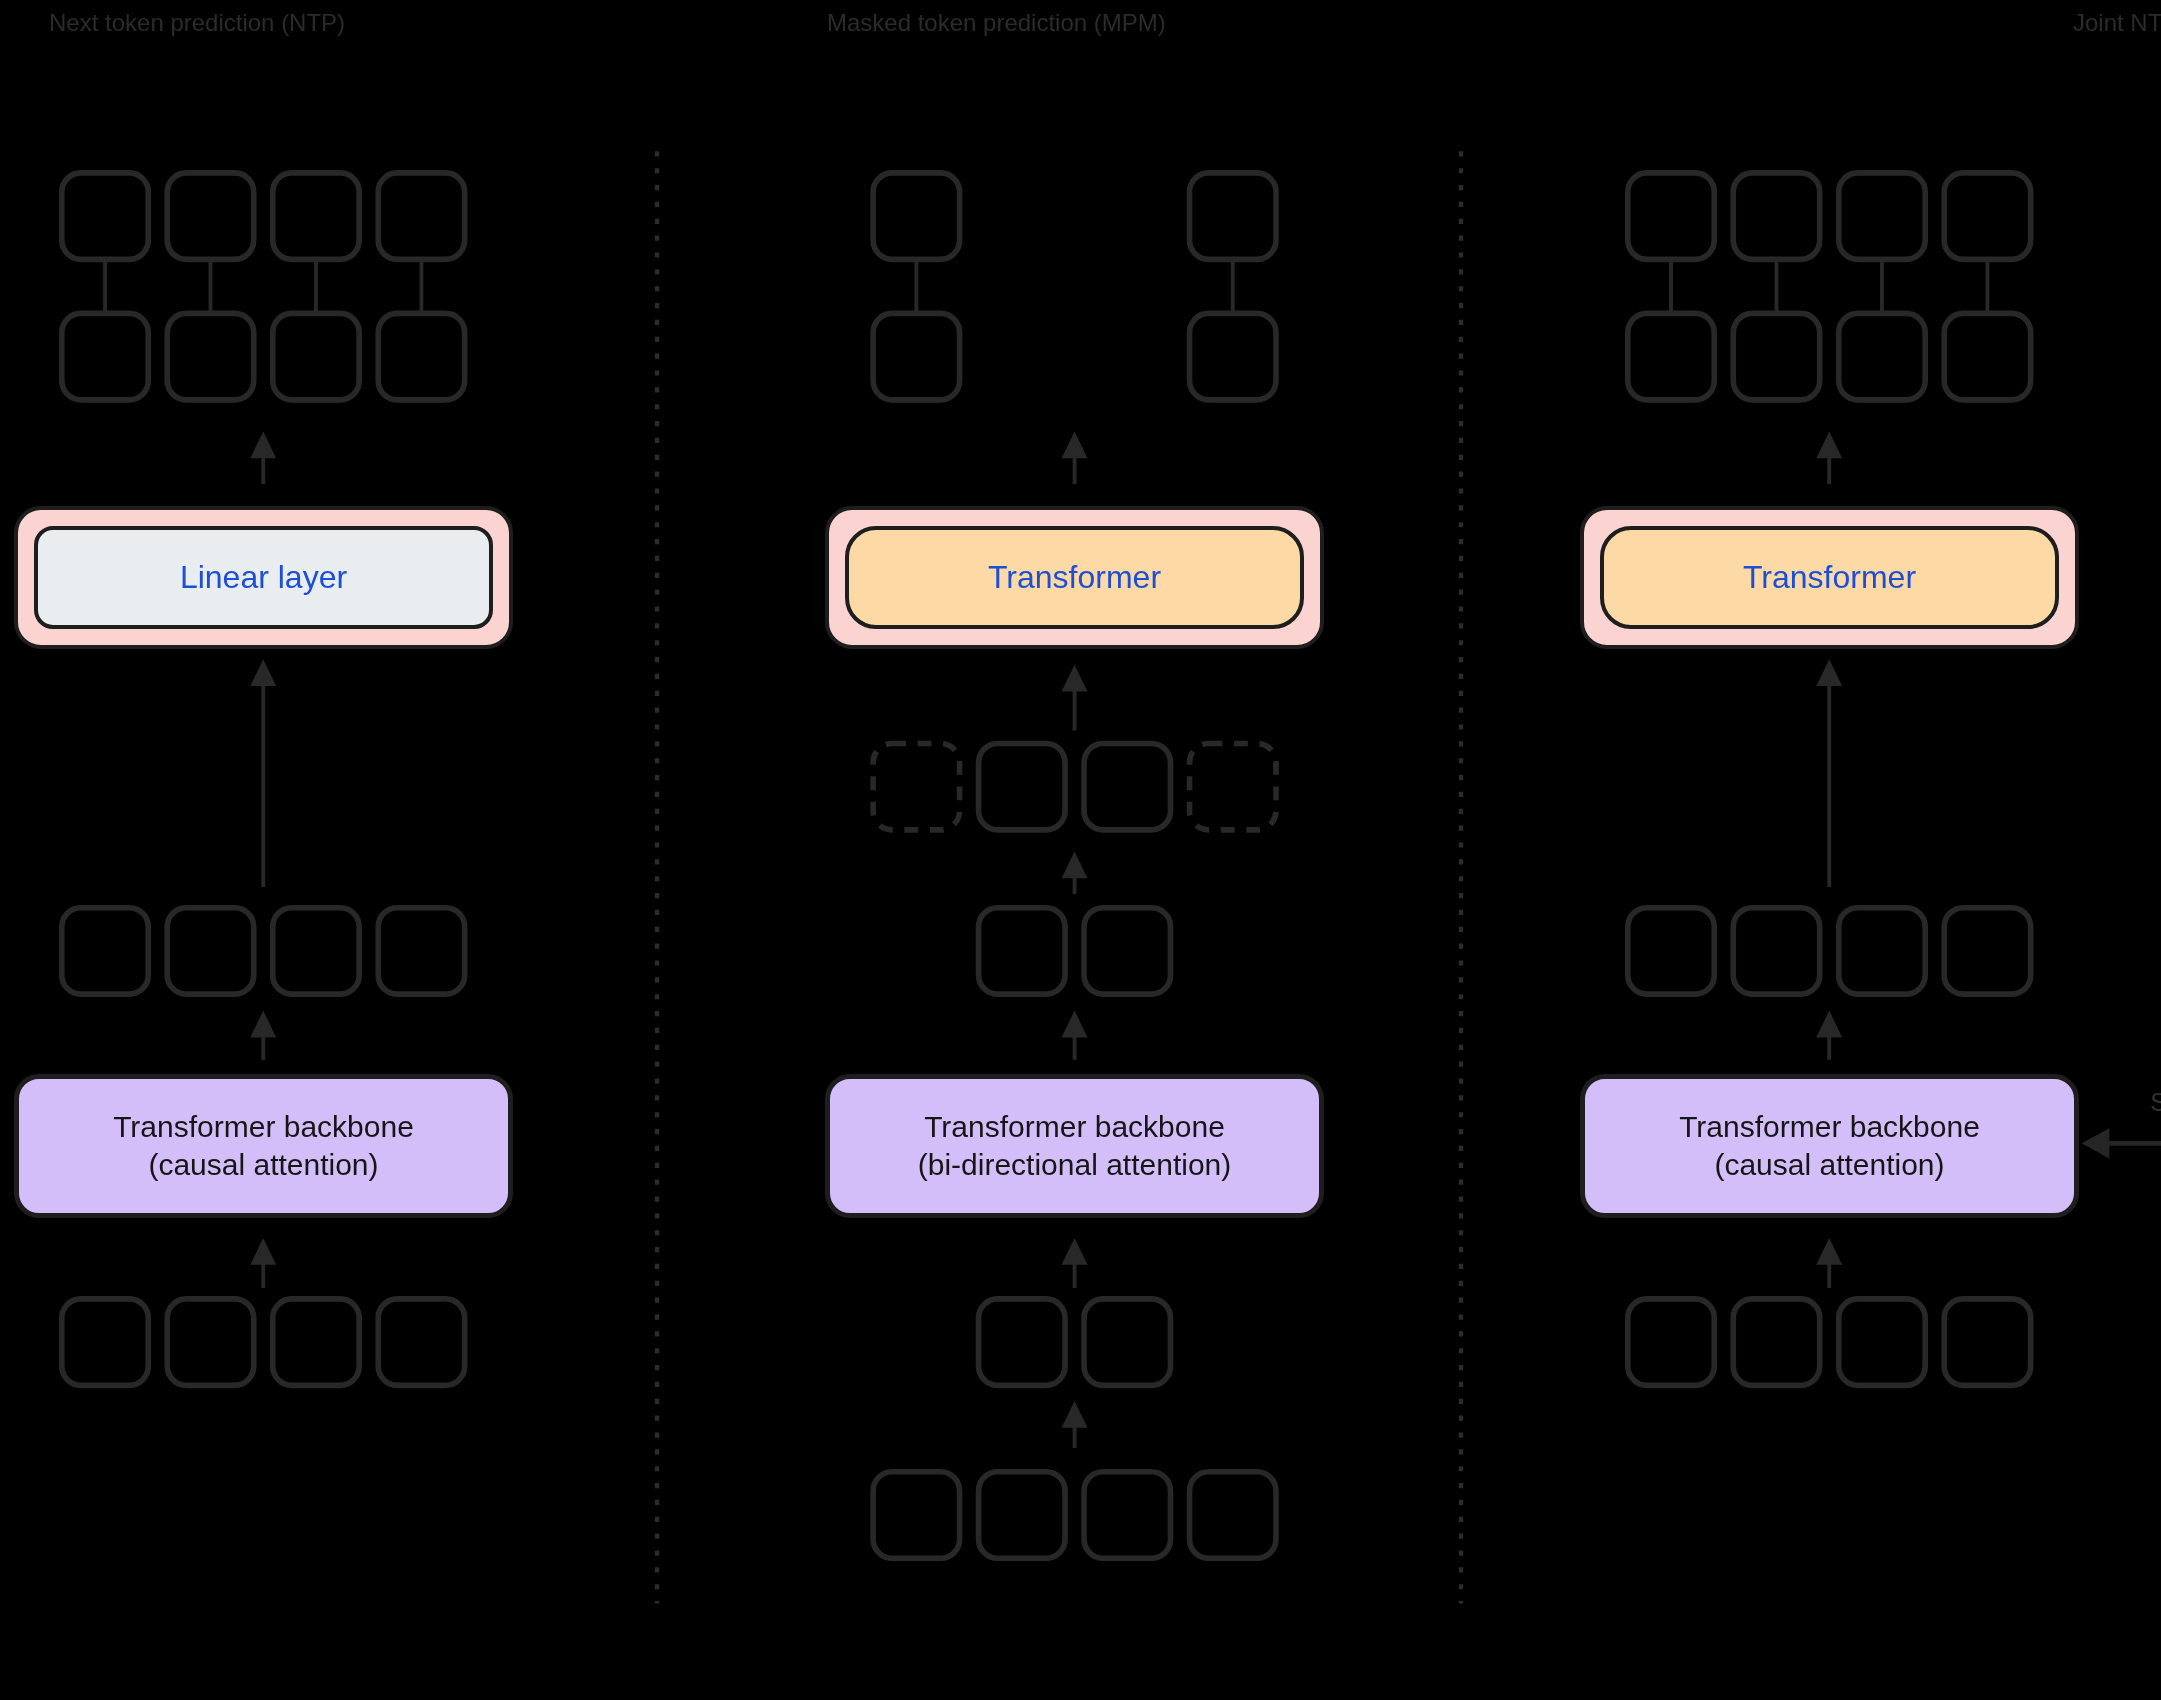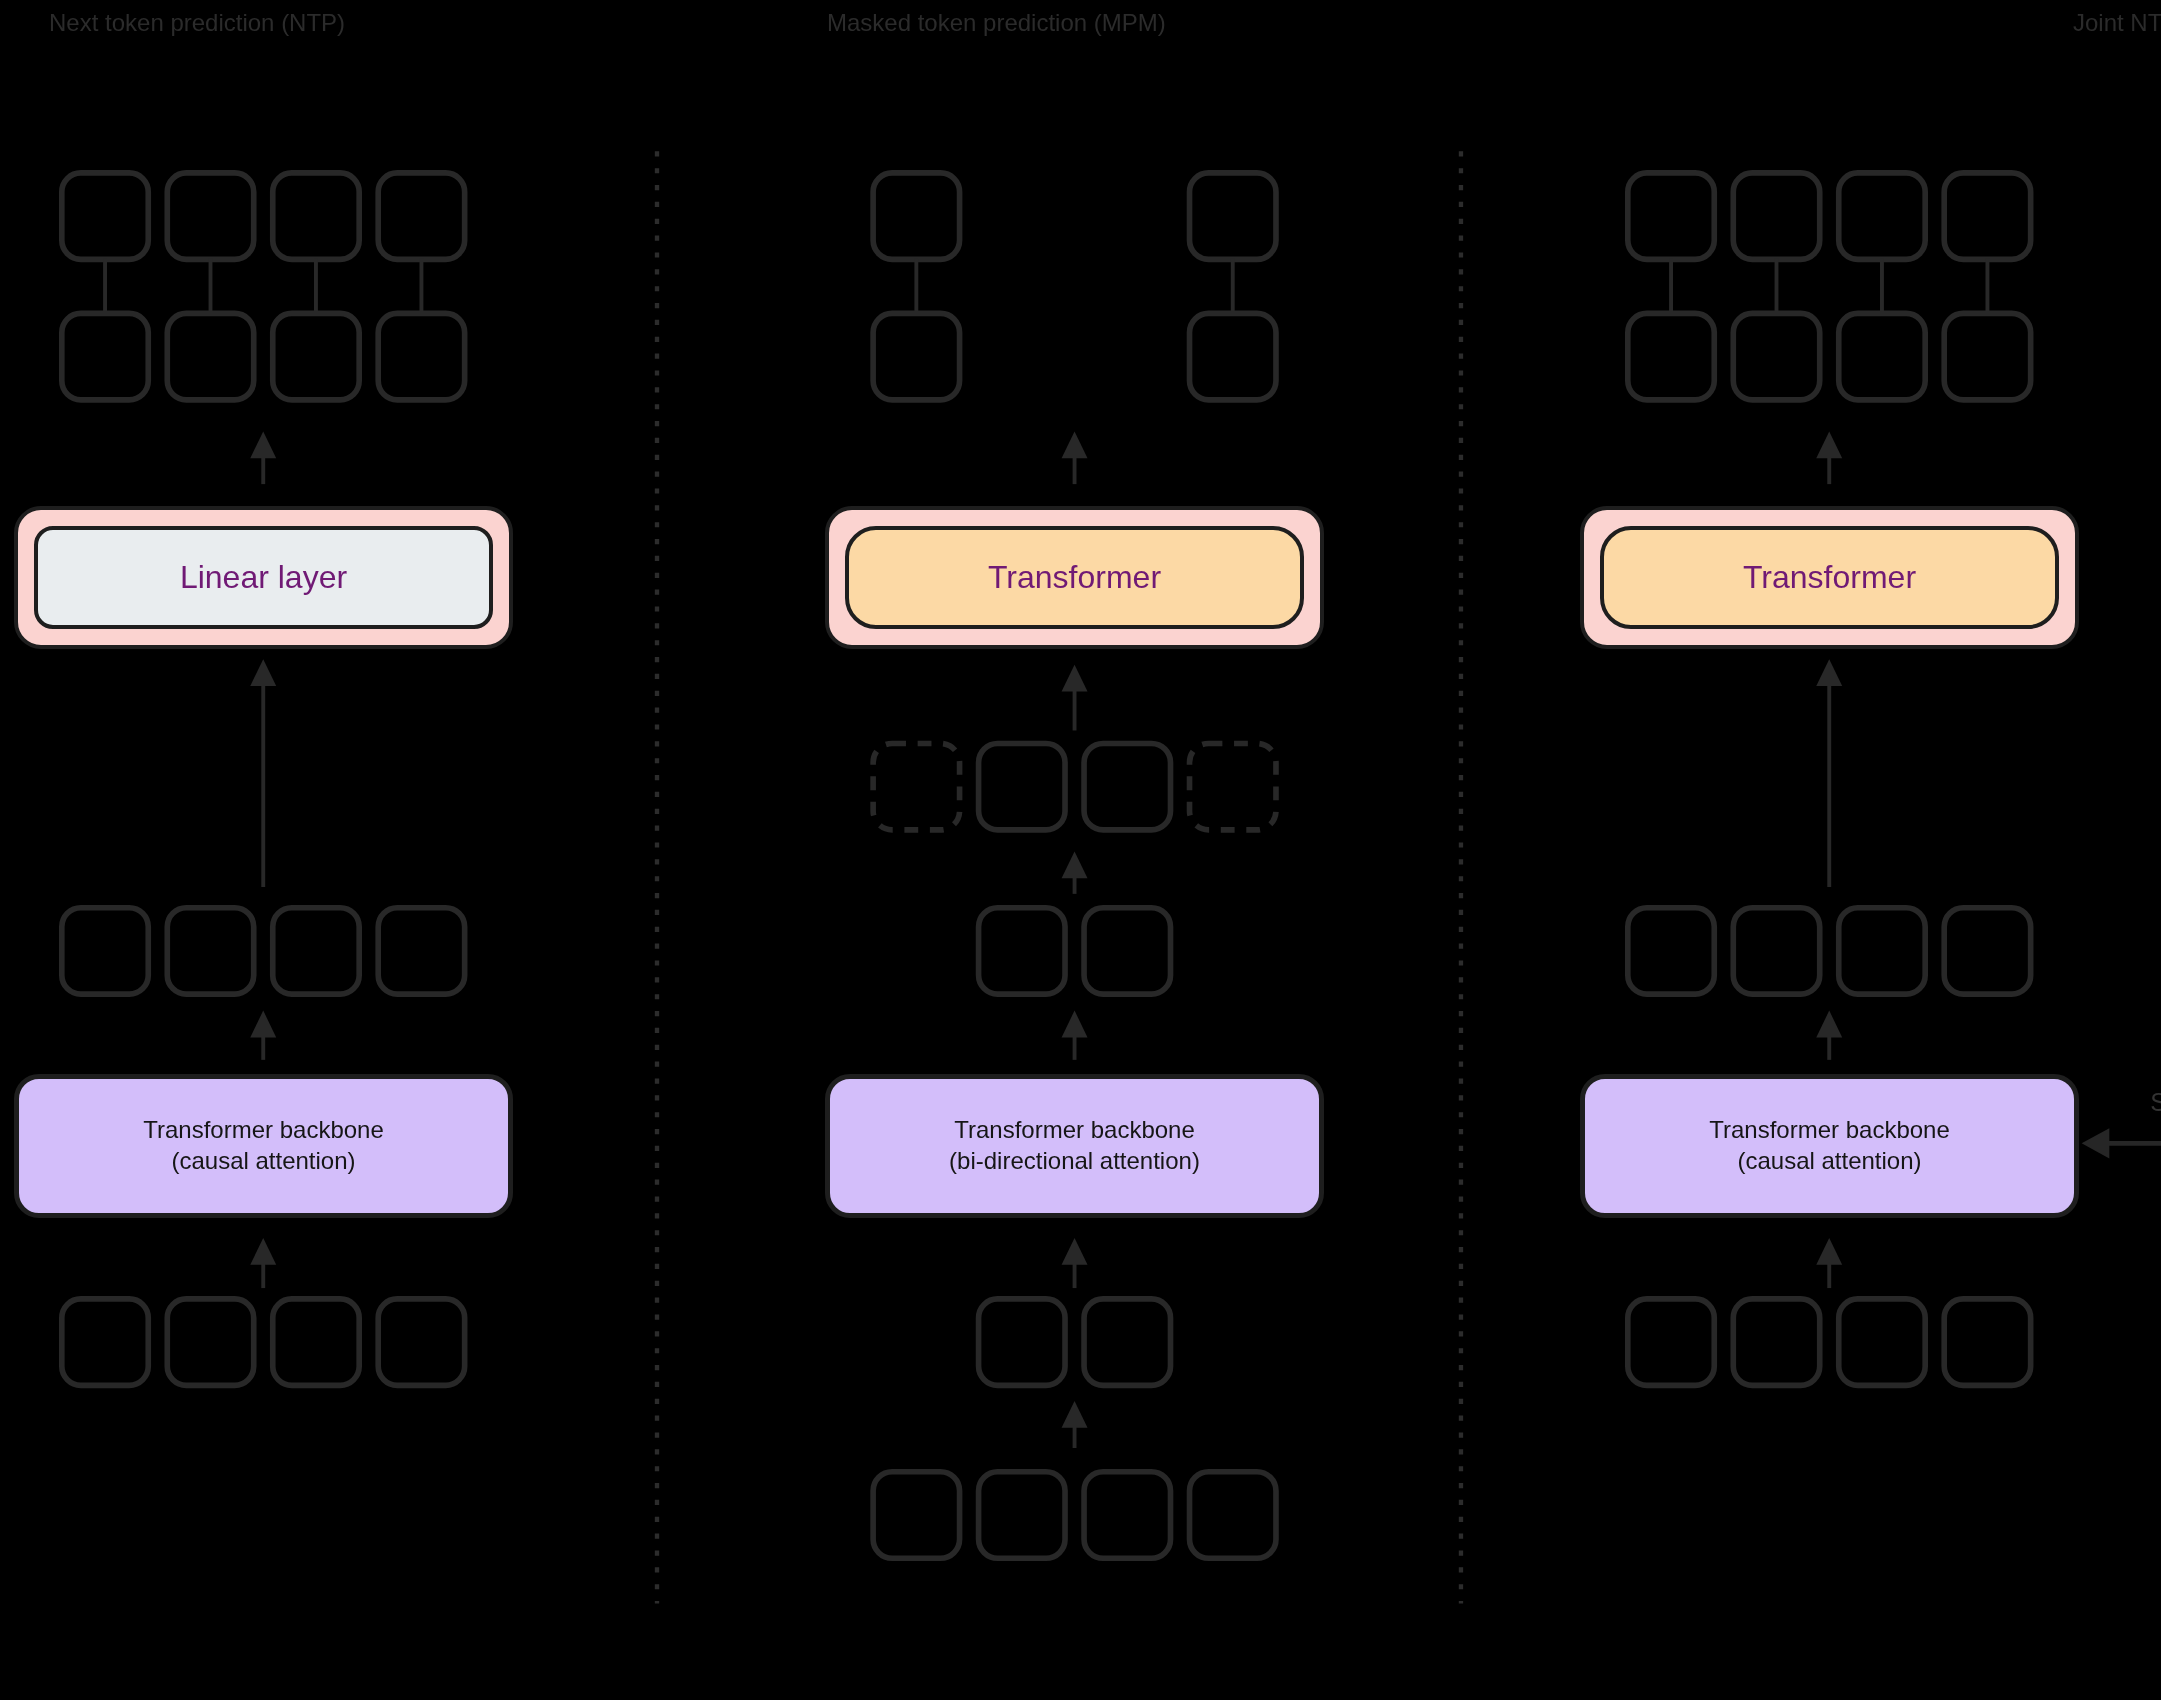--- a/index.html
+++ b/index.html
@@ -18,27 +18,27 @@
   .sw{stroke:#262626;stroke-width:11;}
   .swh{fill:#262626;}
 
   
   .title{position:absolute;top:10.4px;font-size:24px;line-height:1.1;color:#2b2b2b;white-space:nowrap;}
   .headbox{position:absolute;top:506px;width:499px;height:143px;box-sizing:border-box;
            background:#fbd3d0;border:4.3px solid #1e1e1e;border-radius:27px;
            padding:15.6px;display:flex;}
   .headbox-inner{flex:1;box-sizing:border-box;border:4.3px solid #1e1e1e;border-radius:19px;
            display:flex;align-items:center;justify-content:center;
-           font-size:32px;color:#701a75;white-space:nowrap;}
+           font-size:32px;color:#1d4ed8;white-space:nowrap;}
   .fill-linear{background:#e9edef;}
   .fill-orange{background:#fcd9a5;border-radius:31px;}
   .backbone{position:absolute;top:1074px;width:499px;height:144px;box-sizing:border-box;
            background:#d3befa;border:5.2px solid #1e1e1e;border-radius:25px;
            display:flex;flex-direction:column;align-items:center;justify-content:center;
-           font-size:24px;line-height:1.28;color:#161616;text-align:center;white-space:nowrap;}
+           font-size:30px;line-height:1.28;color:#161616;text-align:center;white-space:nowrap;}
   .shared-label{position:absolute;left:2083px;top:1088px;width:307px;text-align:center;
            font-size:25px;color:#333333;white-space:nowrap;}
 </style>
 </head>
 <body>
 
 <div id="canvas">
 
 <svg width="2896" height="1700" viewBox="0 0 6700 3933">
 

